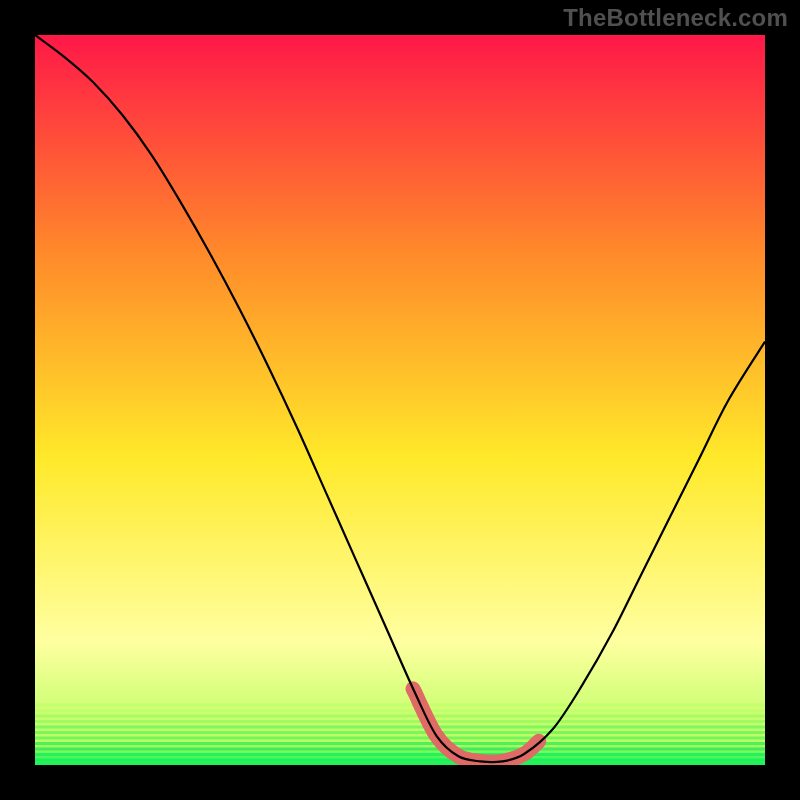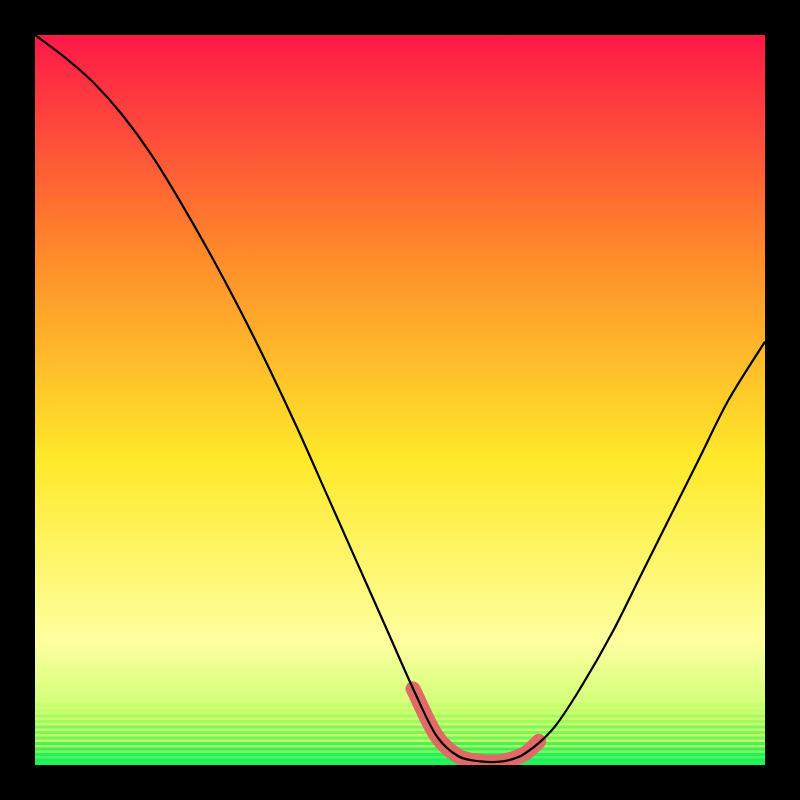--- a/index.html
+++ b/index.html
@@ -36,20 +36,21 @@
     overflow: hidden;
   }
   .plot-area svg {
     display: block;
   }
 </style>
 </head>
 <body>
 
 <div class="frame">
+  <div class="watermark">TheBottleneck.com</div>
 
   <div class="plot-area">
     <svg id="plot-svg" width="730" height="730" viewBox="0 0 730 730">
       <defs>
         <linearGradient id="bg-grad" x1="0" y1="0" x2="0" y2="1">
           <stop id="g0" offset="0%" stop-color="#ff1848"></stop>
           <stop id="g1" offset="30%" stop-color="#ff8a2a"></stop>
           <stop id="g2" offset="58%" stop-color="#ffe92a"></stop>
           <stop id="g3" offset="83%" stop-color="#ffffa0"></stop>
           <stop id="g4" offset="97%" stop-color="#b6ff60"></stop>

